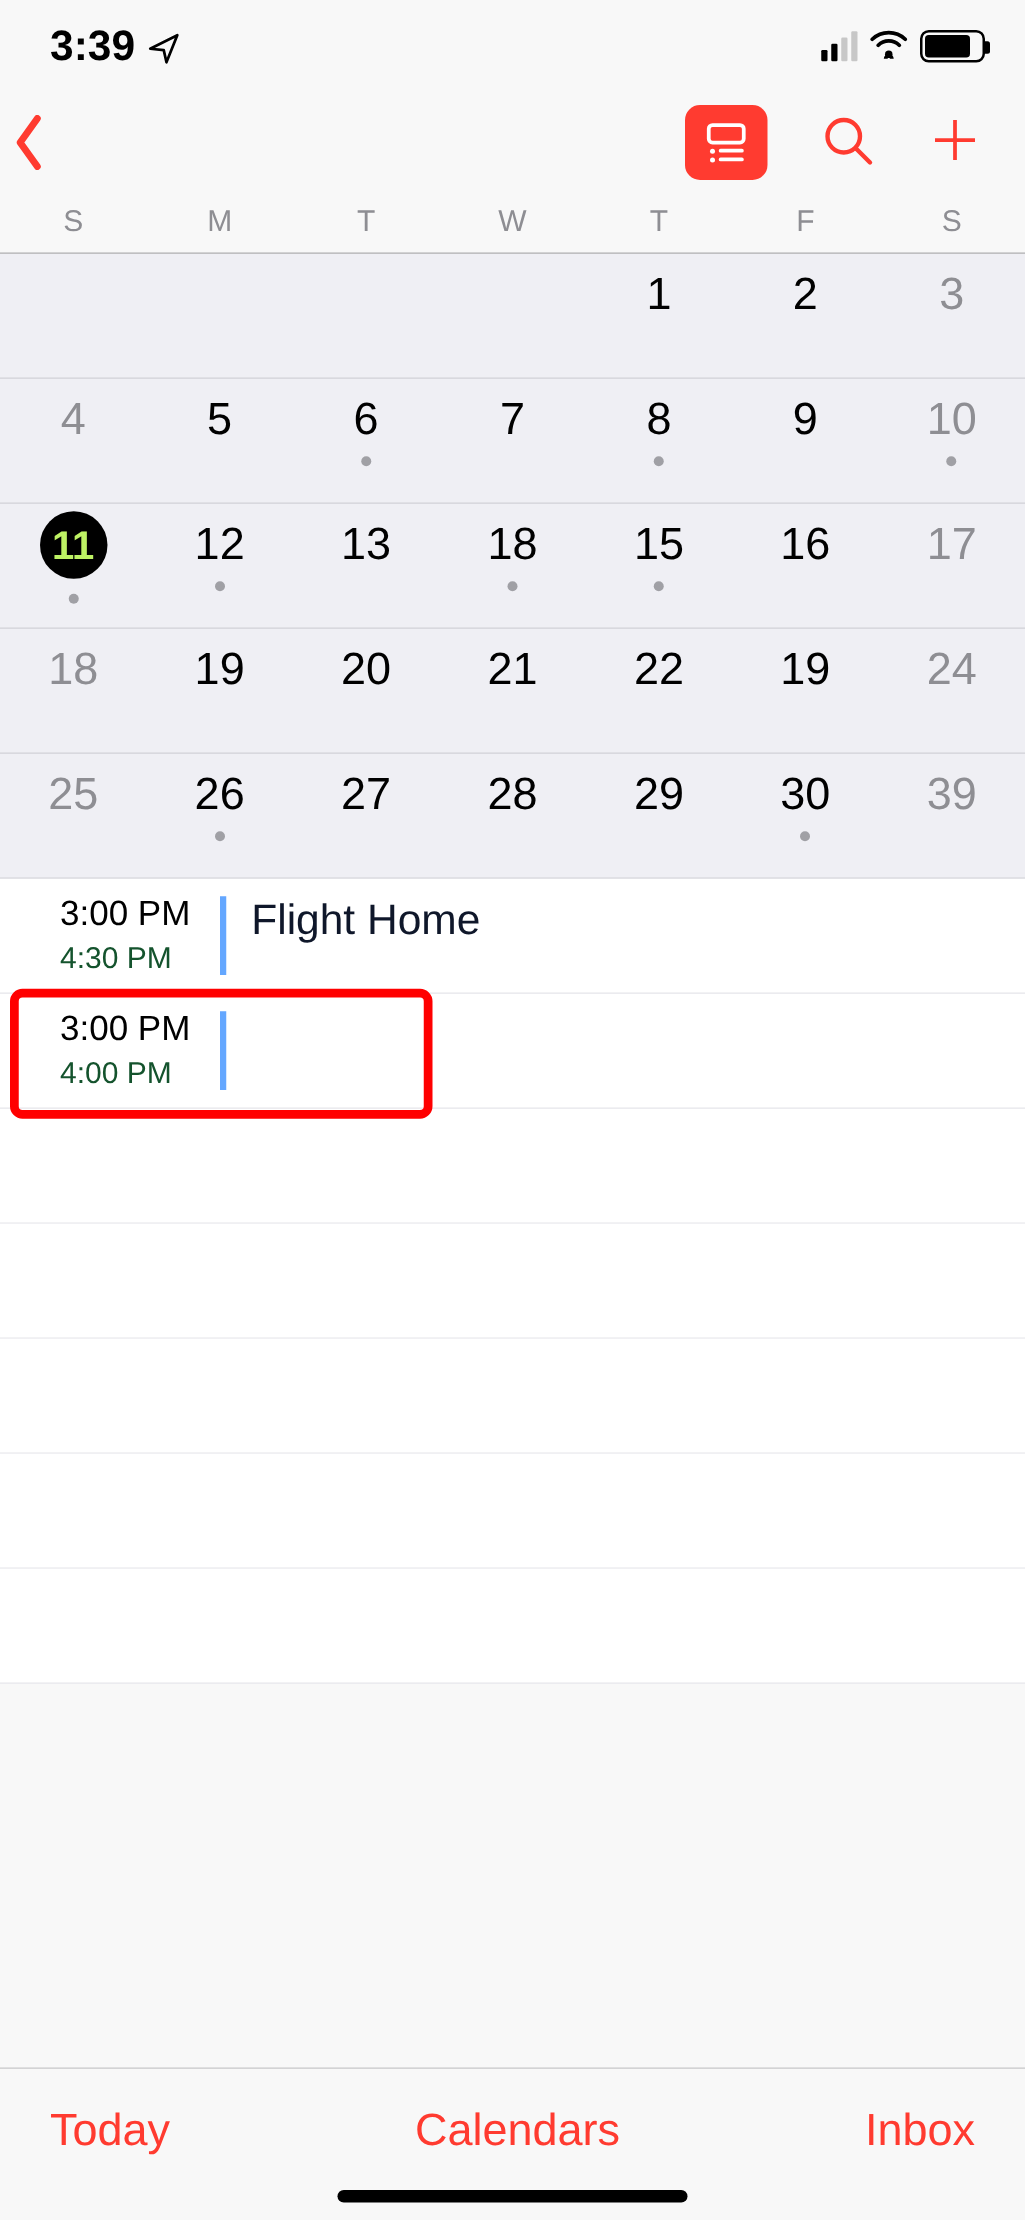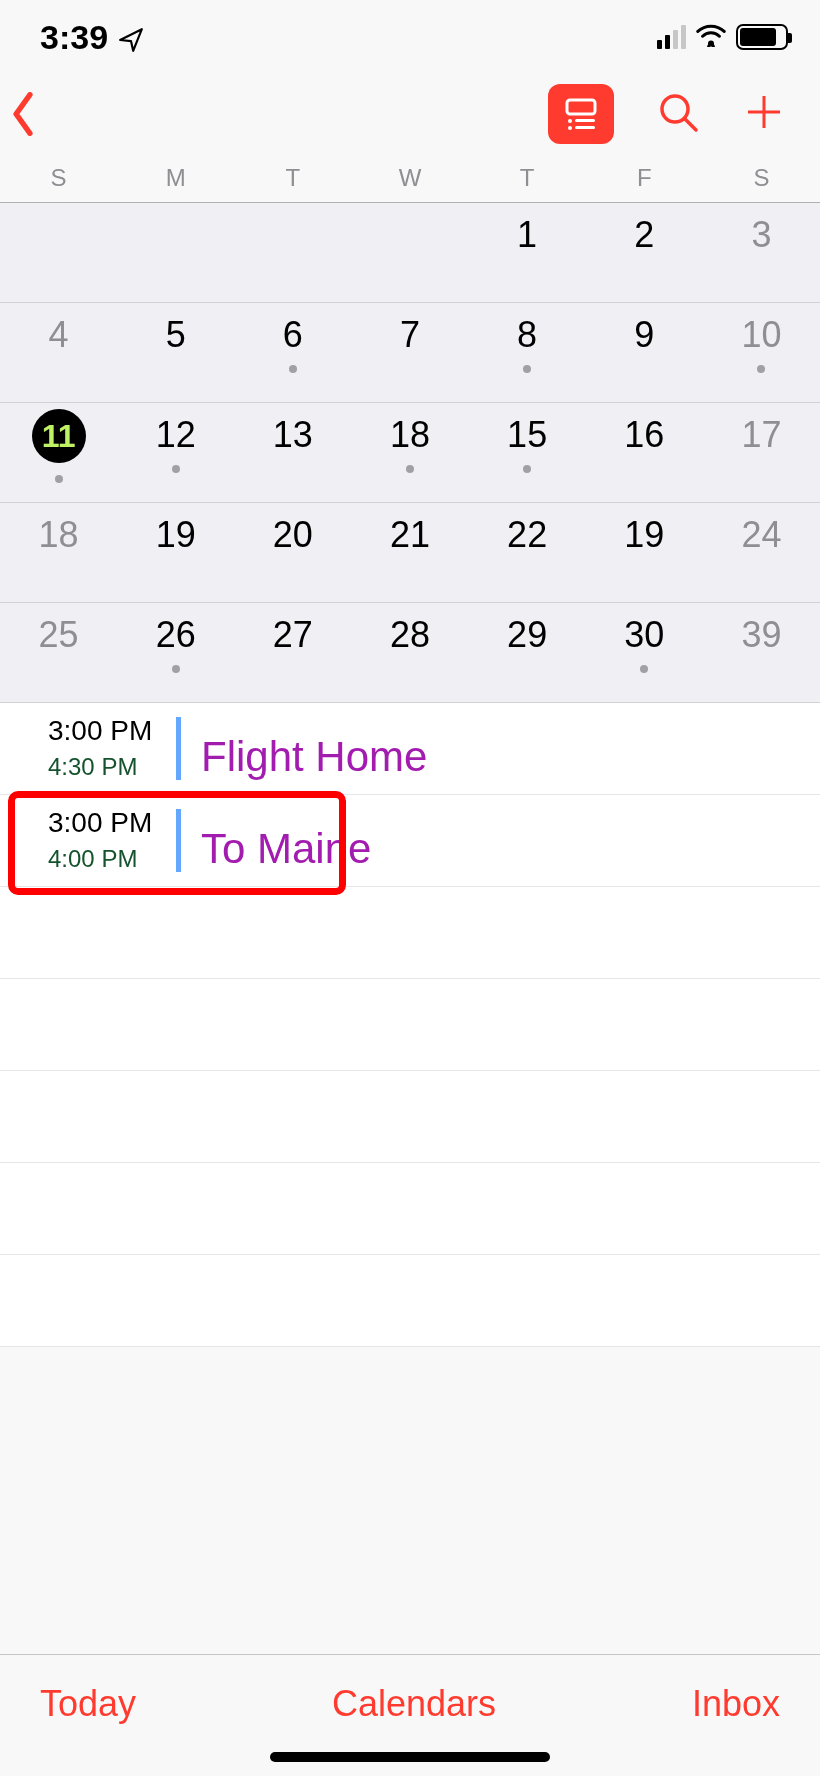--- a/index.html
+++ b/index.html
@@ -86,21 +86,21 @@
       padding-left:14px;
     }
     .event-times{
       width:162px;
       padding:12px 16px 0 34px;
       display:flex;flex-direction:column;gap:6px;
     }
     .ev-start{font-size:28px;color:#000;}
     .ev-end{font-size:24px;color:#14532d;}
     .ev-bar{width:5px;background:#64a7ff;margin:14px 0;}
-    .ev-title{font-size:42px;color:#a21caf;padding:14px 0 0 20px;margin-top:16px;}
+    .ev-title{font-size:34px;color:#0f172a;padding:14px 0 0 20px;}
     .placeholder-row{height:92px;border-bottom:1px solid #e5e5ea;background:#fff;}
     .highlight-box{
       position:absolute;
       border:7px solid #ff0000;
       border-radius:10px;
       pointer-events:none;
     }
     
     .toolbar{
       position:absolute;bottom:0;left:0;right:0;
@@ -318,21 +318,20 @@
       </div>
       <div class="ev-bar"></div>
       <div class="ev-title">Flight Home</div>
     </div>
     <div class="event-row">
       <div class="event-times">
         <div class="ev-start">3:00 PM</div>
         <div class="ev-end">4:00 PM</div>
       </div>
       <div class="ev-bar"></div>
-      <div class="ev-title">To Maine</div>
       <div class="highlight-box" style="left: 8px; top: -4px; width: 338px; height: 104px;"></div>
     </div>
   </div>
 
 <div class="placeholder-row"></div>
 <div class="placeholder-row"></div>
 <div class="placeholder-row"></div>
 <div class="placeholder-row"></div>
 <div class="placeholder-row"></div>
 

